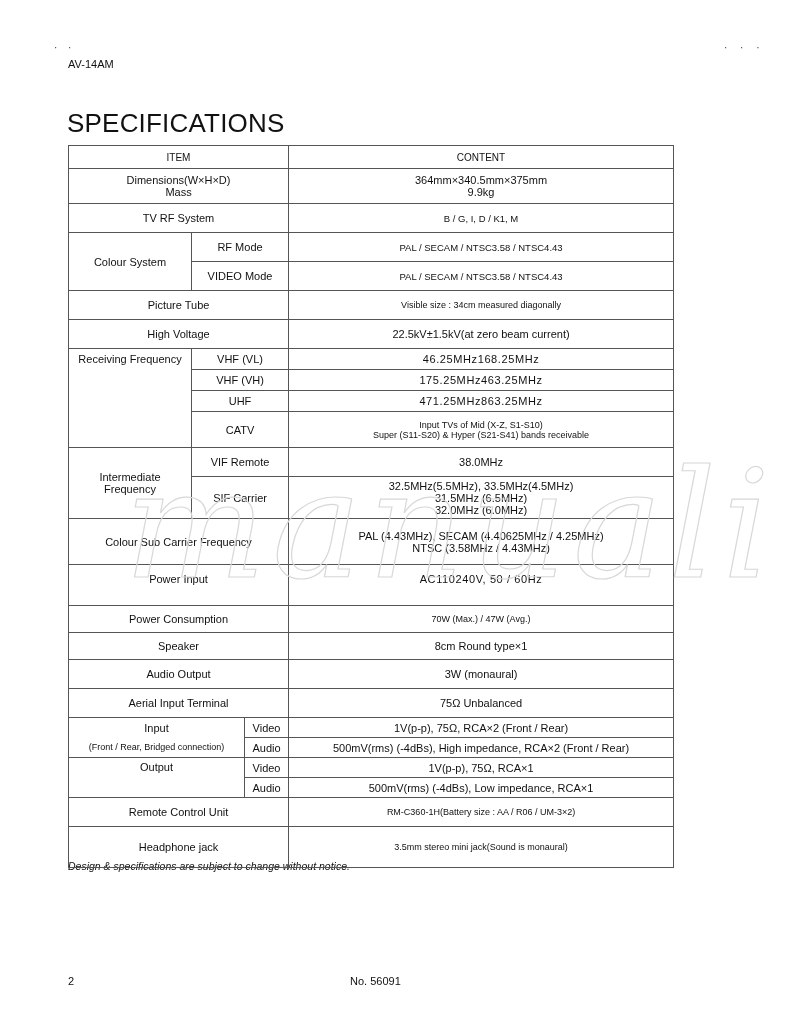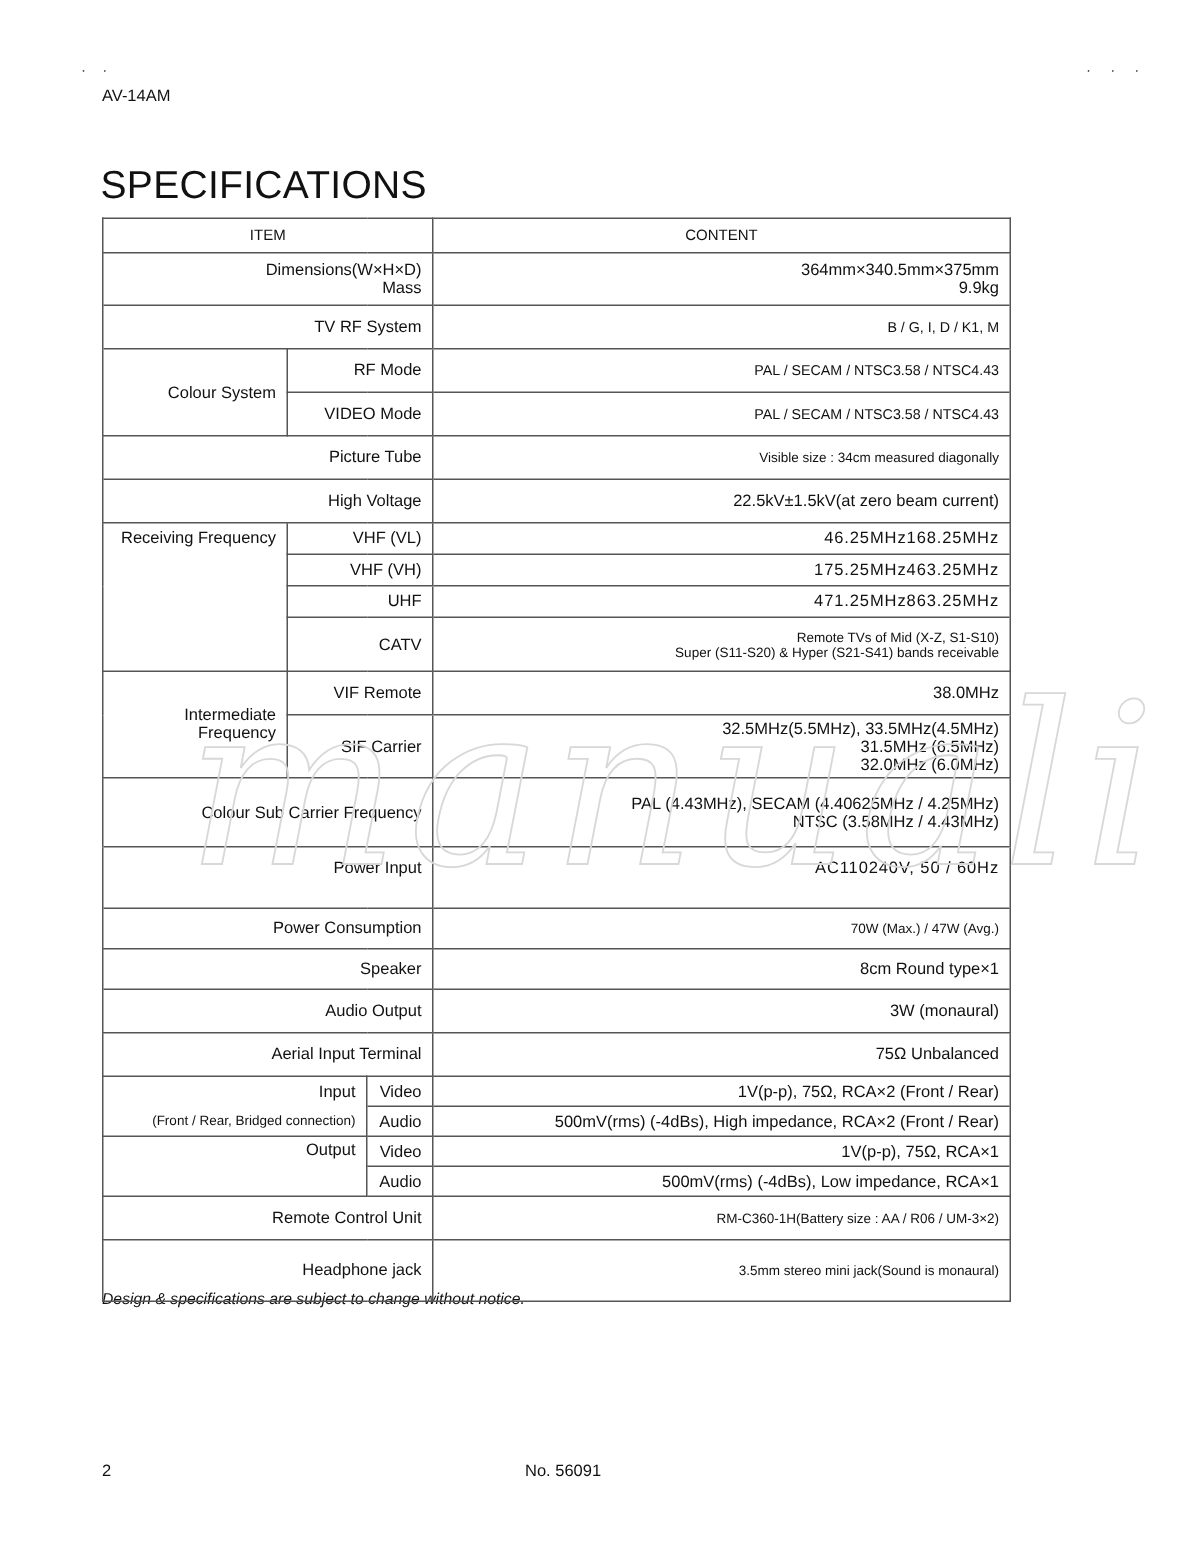--- a/index.html
+++ b/index.html
@@ -8,21 +8,21 @@
   .dots-right { position:absolute; left:724px; top:42px; font-size:10px; letter-spacing:5px; color:#333; }
   .model { position:absolute; left:68px; top:58px; font-size:11px;text-align:center; }
   .title { position:absolute; left:67px; top:108px; font-size:26px; letter-spacing:0.2px;text-align:right; }
   .footnote { position:absolute; left:68px; top:860px; font-size:10.5px; font-style:italic;text-align:right; }
   .page-num { position:absolute; left:68px; top:975px; font-size:11px; }
   .doc-no { position:absolute; left:350px; top:975px; font-size:11px; }
 
   .watermark { position:absolute; left:124px; top:450px; font-family:"DejaVu Serif", serif; font-size:150px; color:transparent; -webkit-text-stroke:1.2px #d8d8d8; letter-spacing:6px; line-height:1; pointer-events:none; z-index:2;font-style:italic; }
 
   table.spec { position:absolute; left:68px; top:145px; width:605px; border-collapse:collapse; table-layout:fixed; font-size:11px; z-index:1; }
-  table.spec td, table.spec th { border:1px solid #555; padding:0 7px; vertical-align:middle; font-weight:normal; text-align:right; }
+  table.spec td, table.spec th { border:1px solid #555; padding:0 7px; vertical-align:middle; font-weight:normal; text-align:center; }
   table.spec th { text-align:center; font-size:10px; height:22px; border-bottom:1.5px solid #555; }
   table.spec td.sub { border-left:1px dashed #555;margin-top:32px; }
   table.spec tr.dash td { border-bottom:1px dashed #666; }
   .small { font-size:9.5px; }
   .tiny { font-size:9px; }
   .mono { letter-spacing:0.6px; }
 </style>
 </head>
 <body>
 
@@ -82,21 +82,21 @@
   <tr class="dash" style="height:21px">
     <td colspan="2" class="sub">VHF (VH)</td>
     <td class="mono">175.25MHz463.25MHz</td>
   </tr>
   <tr class="dash" style="height:21px">
     <td colspan="2" class="sub">UHF</td>
     <td class="mono">471.25MHz863.25MHz</td>
   </tr>
   <tr style="height:36px">
     <td colspan="2" class="sub">CATV</td>
-    <td class="tiny"><span>Remote TVs of Mid (X-Z, S1-S10)</span><br><span>Super (S11-S20) &amp; Hyper (S21-S41) bands receivable</span></td>
+    <td class="tiny"><span>Input TVs of Mid (X-Z, S1-S10)</span><br><span>Super (S11-S20) &amp; Hyper (S21-S41) bands receivable</span></td>
   </tr>
 
   <tr class="dash" style="height:29px">
     <td rowspan="2" style="border-bottom:1px solid #555"><span>Intermediate</span><br><span>Frequency</span></td>
     <td colspan="2" class="sub">VIF Remote</td>
     <td>38.0MHz</td>
   </tr>
   <tr style="height:42px">
     <td colspan="2" class="sub">SIF Carrier</td>
     <td style="line-height:12px"><span>32.5MHz(5.5MHz), 33.5MHz(4.5MHz)</span><br><span>31.5MHz (6.5MHz)</span><br><span>32.0MHz (6.0MHz)</span></td>

